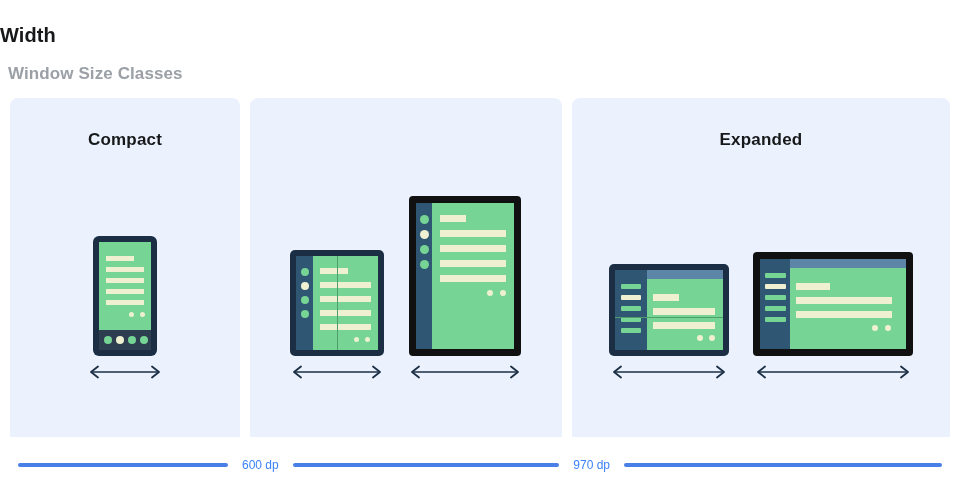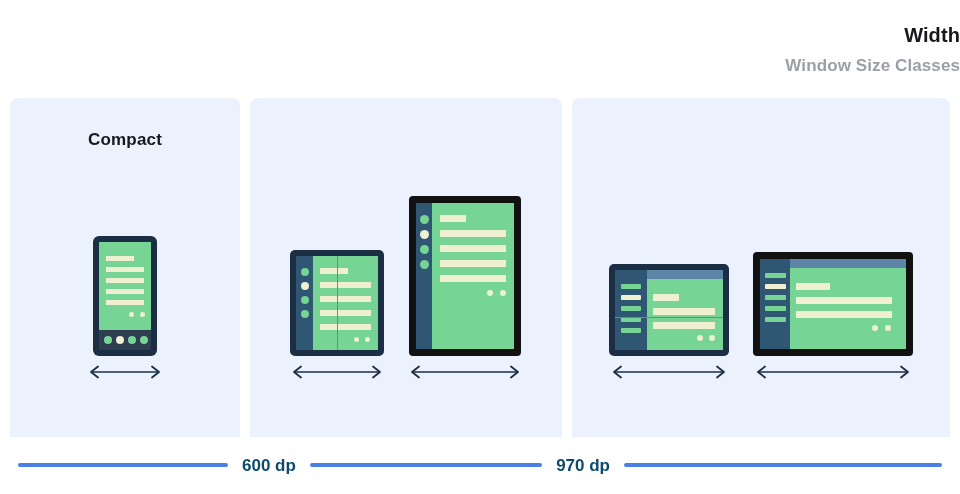--- a/index.html
+++ b/index.html
@@ -15,32 +15,32 @@
     font-family: "Liberation Sans", sans-serif;
     overflow: hidden;
   }
 
   
   .header {
     position: absolute;
     left: 0;
     top: 0;
     width: 960px;
-    text-align: right;
+    text-align: left;
   }
   .title {
     margin: 0;
     padding-top: 24px;
     font-size: 20px;
     font-weight: bold;
     color: #17181a;
     letter-spacing: 0.1px;
   }
   .subtitle {
-    margin: 0;
+    margin: 8px;
     padding-top: 9px;
     font-size: 17px;
     font-weight: bold;
     color: #9aa0a6;
     letter-spacing: 0.1px;
   }
 
   
   .panels {
     position: absolute;
@@ -181,23 +181,23 @@
     height: 20px;
     display: flex;
     align-items: center;
   }
   .rule {
     height: 4px;
     background: #4a7fe8;
     border-radius: 2px;
   }
   .dp {
-    font-size: 17px;
-    font-weight: bold;
-    color: #0c4a6e;
+    font-size: 12px;
+    font-weight: normal;
+    color: #3b82f6;
     padding: 0 14px;
     white-space: nowrap;
     line-height: 1;
   }
   .seg1 { width: 210px; margin-left: 18px; }
   .seg2 { flex: 1; }
   .seg3 { width: 318px; margin-right: 18px; }
 </style>
 </head>
 <body>
@@ -295,20 +295,21 @@
             <line x1="5" y1="7" x2="109" y2="7" stroke="#1b2e44" stroke-width="1.6"></line>
             <polyline points="11,1.5 4,7 11,12.5" fill="none" stroke="#1b2e44" stroke-width="1.8" stroke-linecap="round" stroke-linejoin="round"></polyline>
             <polyline points="103,1.5 110,7 103,12.5" fill="none" stroke="#1b2e44" stroke-width="1.8" stroke-linecap="round" stroke-linejoin="round"></polyline>
           </svg>
         </div>
 
       </div>
     </div>
 
     <div class="panel expanded">
+      <div class="panel-label">Expanded</div>
       <div class="devices">
 
         <div class="devslot">
           <div class="device" style="width:120px;height:92px;background:#1b2e44;border-radius:5px;">
             <div class="screen" style="left:6px;top:6px;right:6px;bottom:6px;">
               <div class="railv" style="width:32px;">
                 <div class="railbar" style="left:6px;top:14px;width:20px;height:5px;"></div>
                 <div class="railbar on" style="left:6px;top:25px;width:20px;height:5px;"></div>
                 <div class="railbar" style="left:6px;top:36px;width:20px;height:5px;"></div>
                 <div class="railbar" style="left:6px;top:47px;width:20px;height:5px;"></div>

